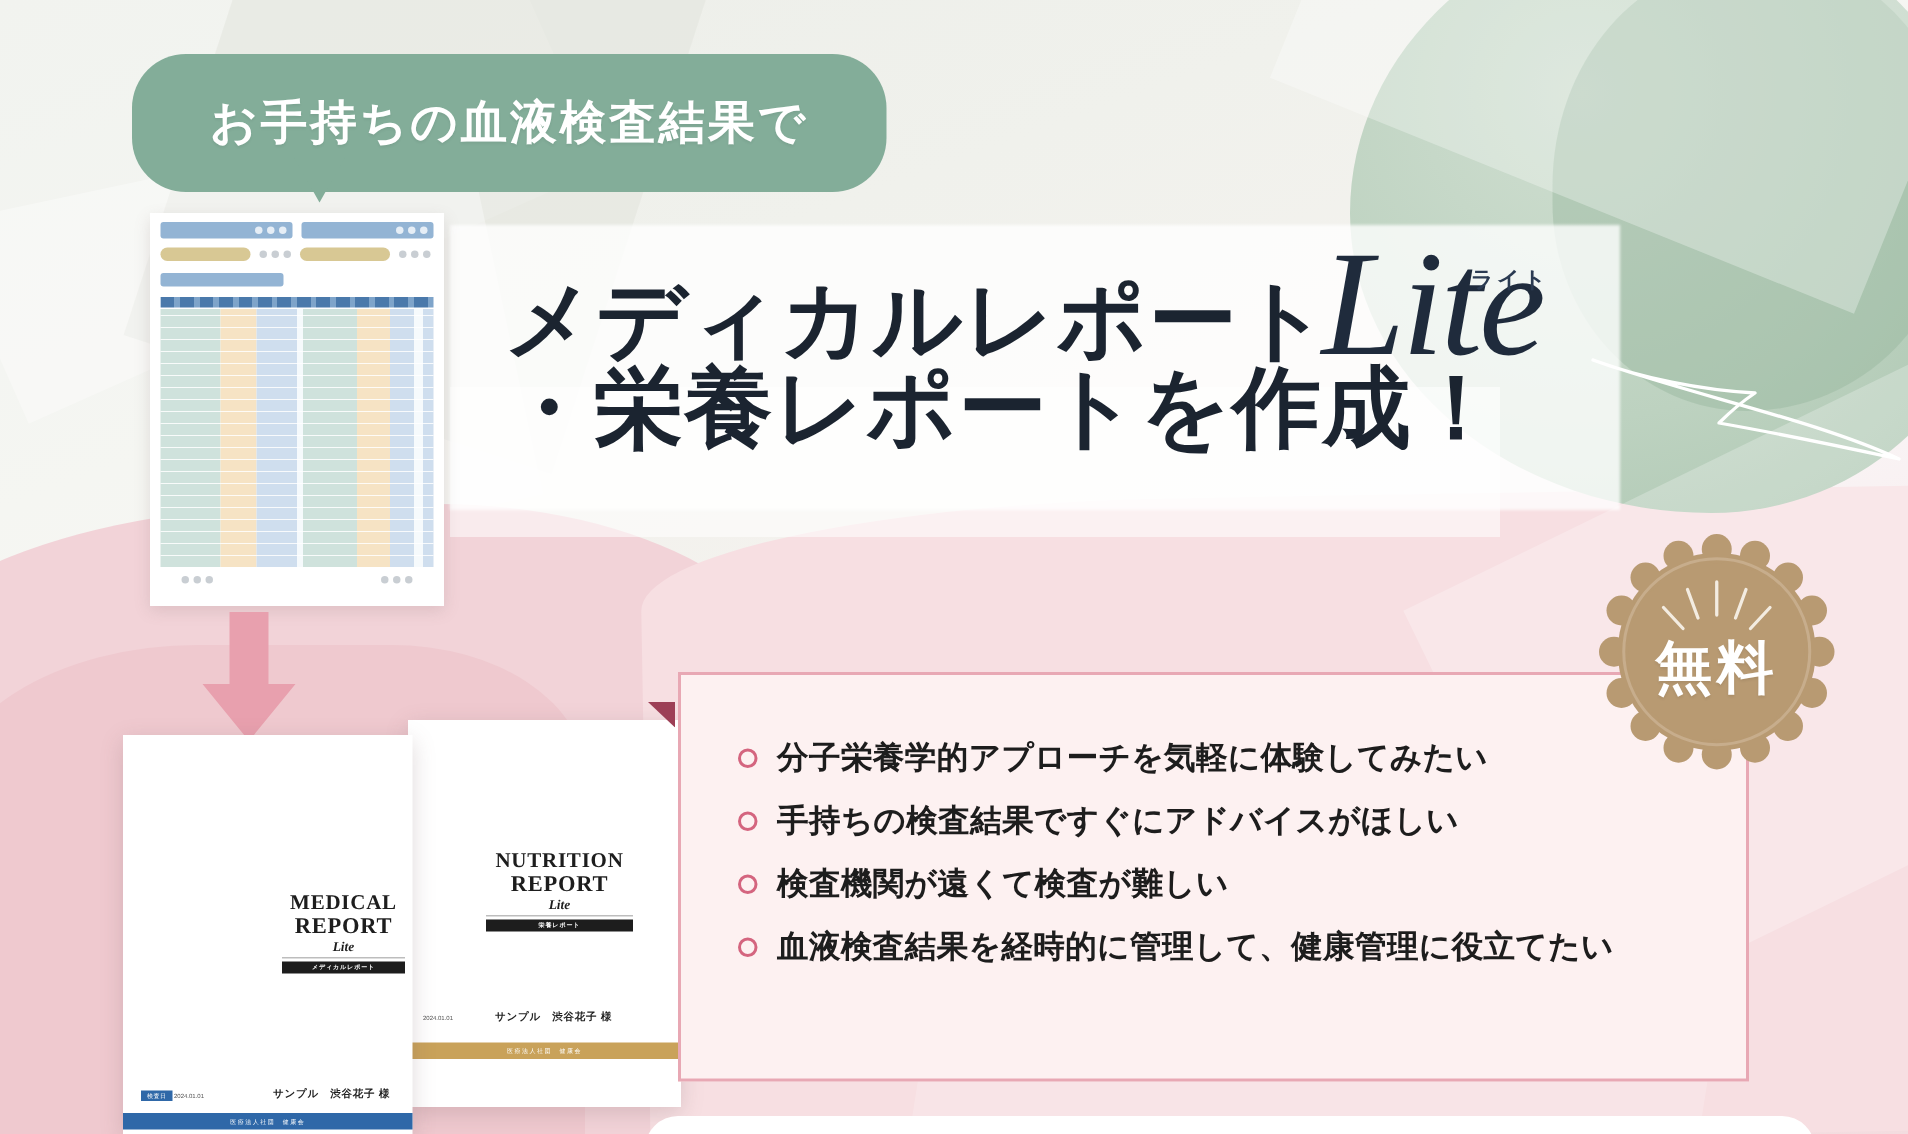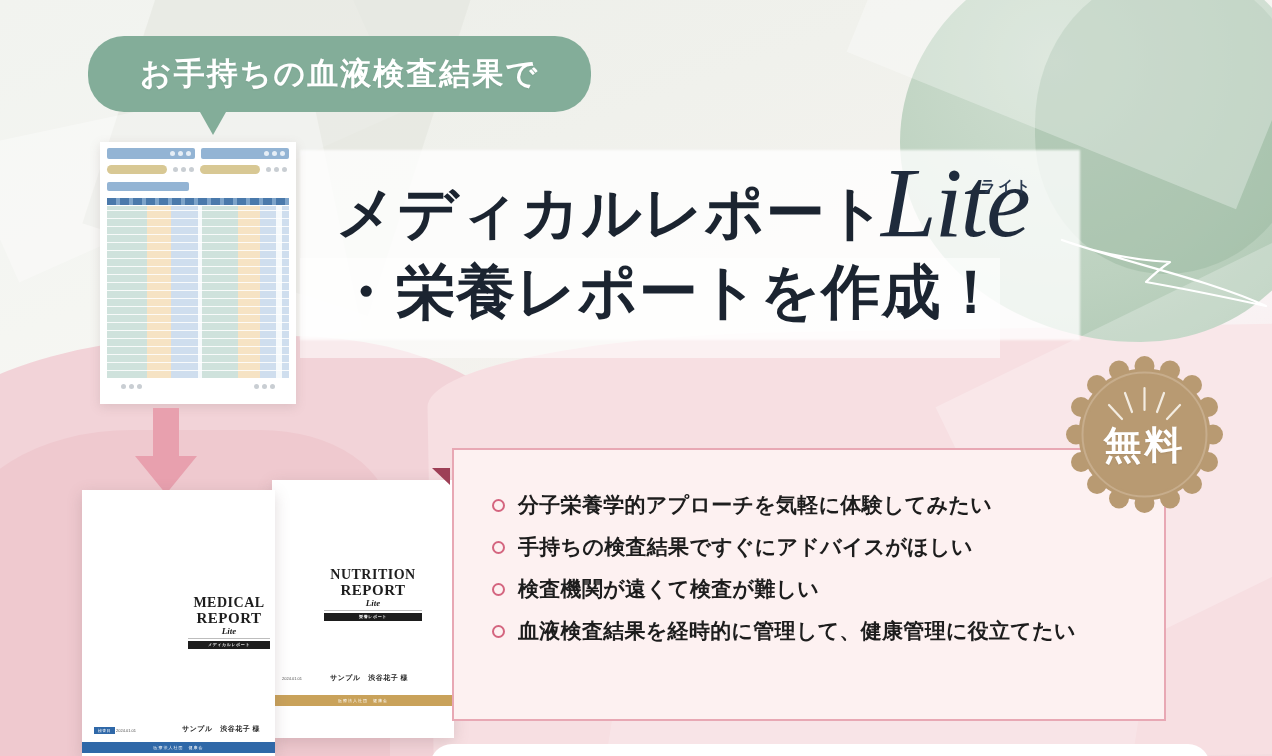--- a/index.html
+++ b/index.html
@@ -35,21 +35,21 @@
   .blob-green-2{position:absolute;left:1035px;top:-26px;width:270px;height:300px;
     background:rgba(150,182,157,.45);border-radius:50% 46% 54% 50% / 52% 50% 50% 48%;}
   .leaf-swoosh{position:absolute;left:1060px;top:222px;width:220px;height:90px;pointer-events:none;}
 
   .bg-white-wash{position:absolute;left:300px;top:150px;width:780px;height:190px;background:rgba(255,255,255,.78);
     filter:blur(1px);}
   .bg-white-wash2{position:absolute;left:300px;top:258px;width:700px;height:100px;background:rgba(255,255,255,.55);}
   .bg-bottom-white{position:absolute;left:430px;top:744px;width:780px;height:40px;background:#ffffff;border-radius:22px 22px 0 0;}
 
   
-  .bubble{position:absolute;left:88px;top:36px;width:503px;height:76px;background:#83ad99;
+  .bubble{position:absolute;left:88px;top:36px;width:503px;height:92px;background:#83ad99;
     border-radius:36px;display:flex;align-items:center;justify-content:center;text-align:center;}
   .bubble span{color:#ffffff;font-size:31px;font-weight:700;letter-spacing:2px;
     text-shadow:0 1px 2px rgba(0,0,0,.06);}
   .bubble-tail{position:absolute;left:196px;top:105px;width:0;height:0;
     border-left:17px solid transparent;border-right:17px solid transparent;border-top:30px solid #83ad99;}
 
   
   .sheet{position:absolute;left:100px;top:142px;width:196px;height:262px;background:#fff;
     box-shadow:0 3px 10px rgba(120,100,100,.18);padding:6px 7px;box-sizing:border-box;}
   .sheet-row{display:flex;gap:6px;}
@@ -118,21 +118,21 @@
     box-sizing:border-box;text-shadow:0 1px 2px rgba(0,0,0,.08);}
 
   
   .headline{position:absolute;left:336px;top:163px;width:820px;}
   .hl-line{display:flex;align-items:flex-end;}
   .hl-main{font-size:59px;font-weight:700;color:#1b2430;letter-spacing:1px;line-height:1;}
   .hl-lite-wrap{position:relative;margin-left:-6px;}
   .hl-lite{font-family:"Liberation Serif","DejaVu Serif",serif;font-style:italic;font-size:100px;
     color:#1f2b3c;line-height:.8;letter-spacing:-2px;}
   .hl-ruby{position:absolute;right:-4px;top:14px;font-size:15px;font-weight:700;color:#2b3b52;letter-spacing:2px;}
-  .hl-line2{margin-top:20px;font-size:59px;font-weight:700;color:#1b2430;letter-spacing:1px;line-height:1;}
+  .hl-line2{font-size:59px;font-weight:700;color:#1b2430;letter-spacing:1px;line-height:1;}
 </style>
 </head>
 <body>
 
 <div class="stage">
 
   <div class="bg-base"></div>
   <div class="bg-facet f1"></div>
   <div class="bg-facet f2"></div>
   <div class="bg-facet f3"></div>

